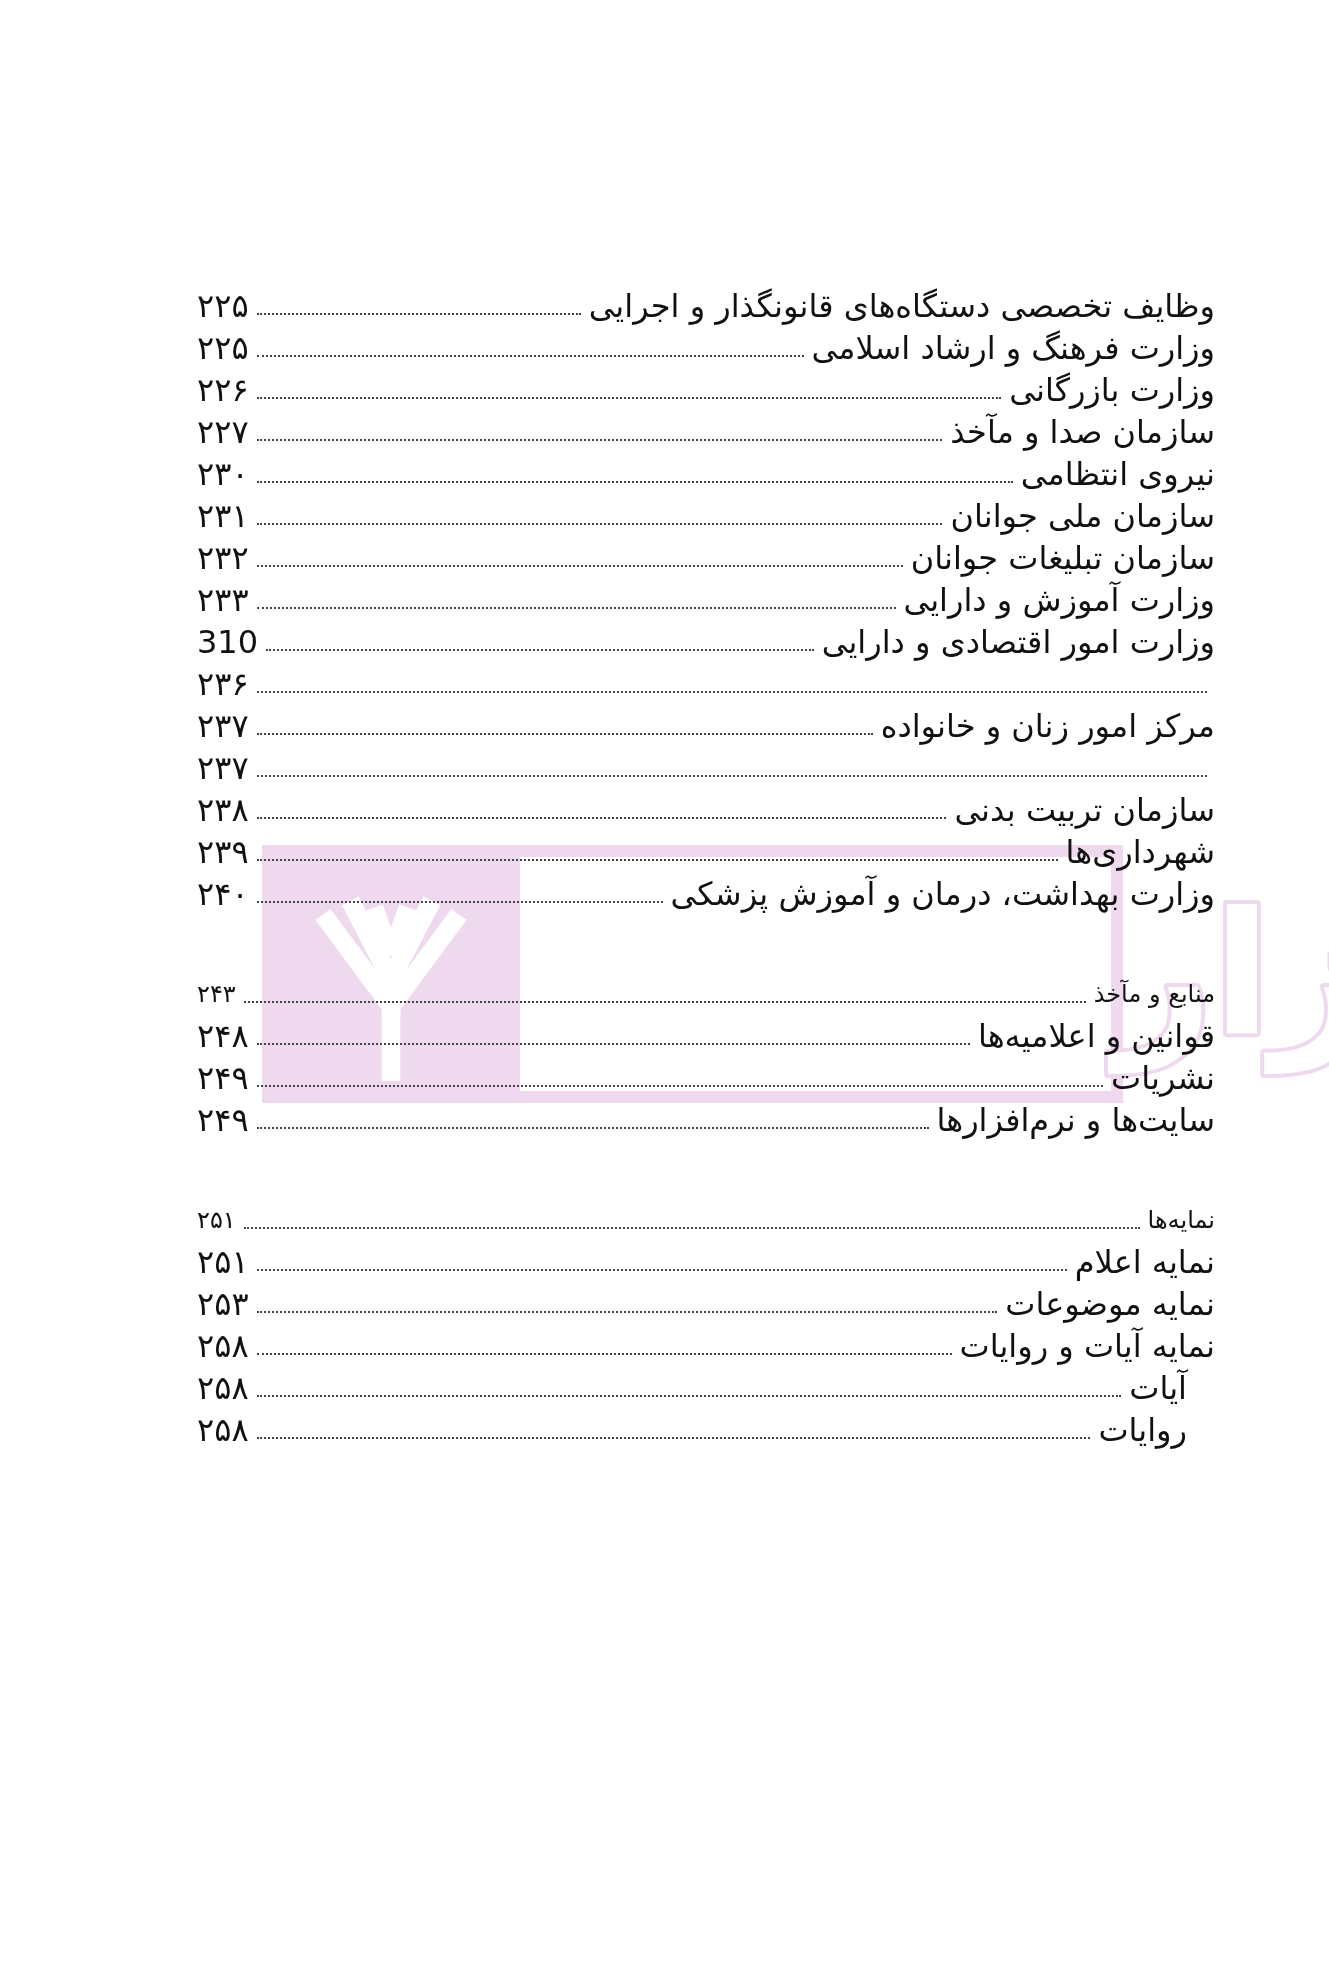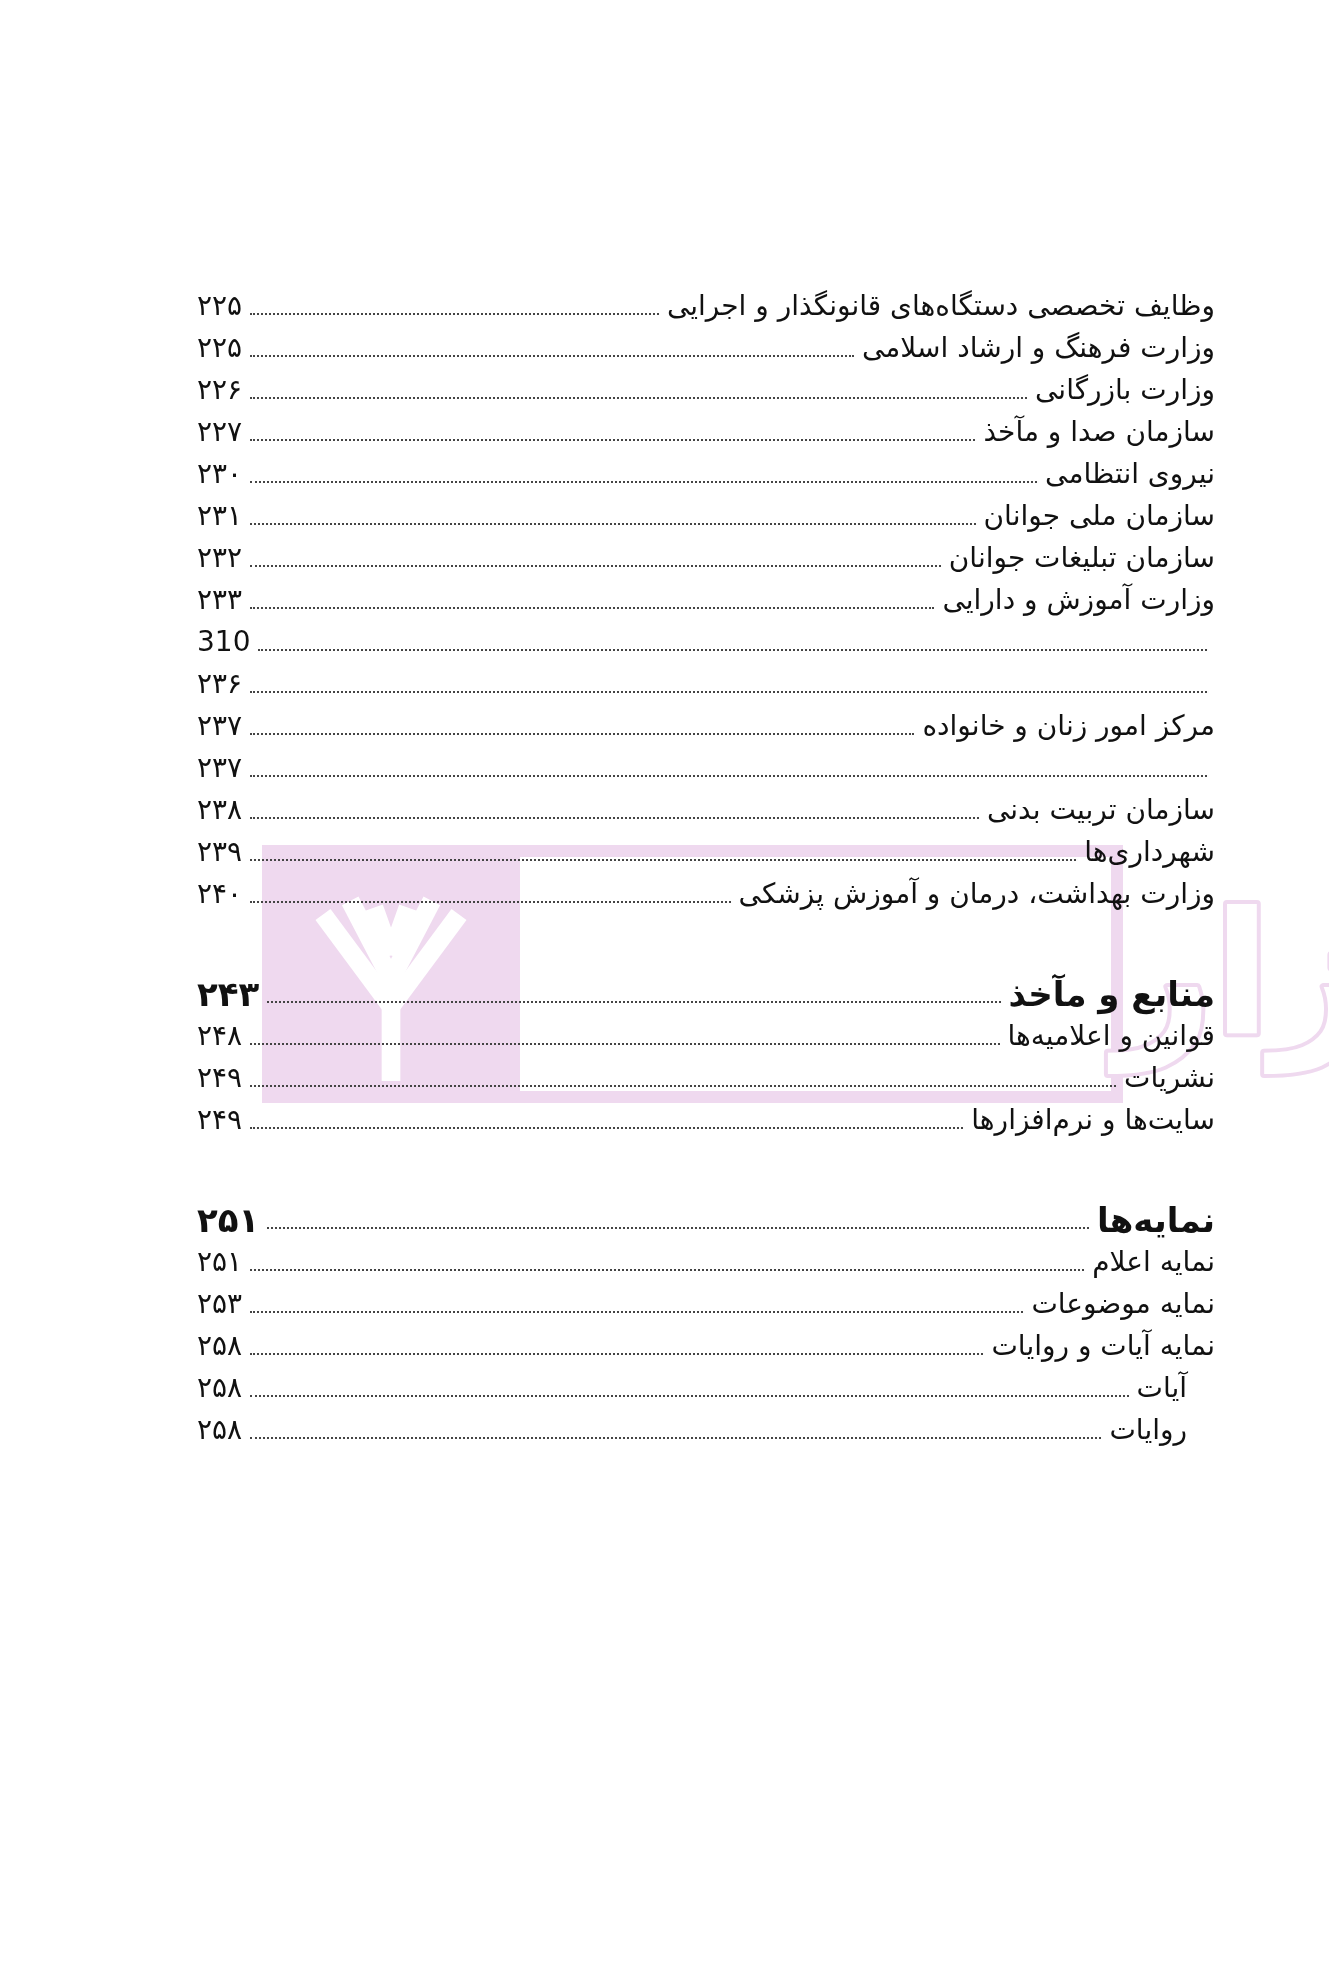--- a/index.html
+++ b/index.html
@@ -29,29 +29,29 @@
   .toc{
     position:relative;z-index:1;
     padding:284px 114px 0 197px;
   }
   .toc-row{
     display:flex;direction:rtl;align-items:flex-end;
     height:42px;
   }
   .toc-row .t,
   .toc-row .n{
-    flex:0 0 auto;line-height:40px;font-size:28px;white-space:nowrap;
+    flex:0 0 auto;line-height:40px;font-size:32px;white-space:nowrap;
   }
   .toc-row .leader{
     flex:1 1 auto;min-width:18px;
     border-bottom:2.5px dotted #444444;
     margin:0 8px 11px 8px;
   }
   .toc-row.bold .t,
-  .toc-row.bold .n{font-weight:700;font-size:34px;}
+  .toc-row.bold .n{font-weight:400;font-size:24px;}
   .toc-row.indent1{padding-right:28px;}
   .section-gap{height:58px;}
 </style>
 </head>
 <body>
 
 <div class="page">
 
   <div class="watermark">
     <div class="wm-frame"></div>
@@ -108,20 +108,21 @@
         <span class="t">سازمان تبلیغات جوانان</span>
         <div class="leader"></div>
         <span class="n">۲۳۲</span>
       </div>
       <div class="toc-row">
         <span class="t">وزارت آموزش و دارایی</span>
         <div class="leader"></div>
         <span class="n">۲۳۳</span>
       </div>
       <div class="toc-row">
+        <span class="t">وزارت امور اقتصادی و دارایی</span>
         <div class="leader"></div>
         <span class="n">310</span>
       </div>
       <div class="toc-row">
         <div class="leader"></div>
         <span class="n">۲۳۶</span>
       </div>
       <div class="toc-row">
         <span class="t">مرکز امور زنان و خانواده</span>
         <div class="leader"></div>

